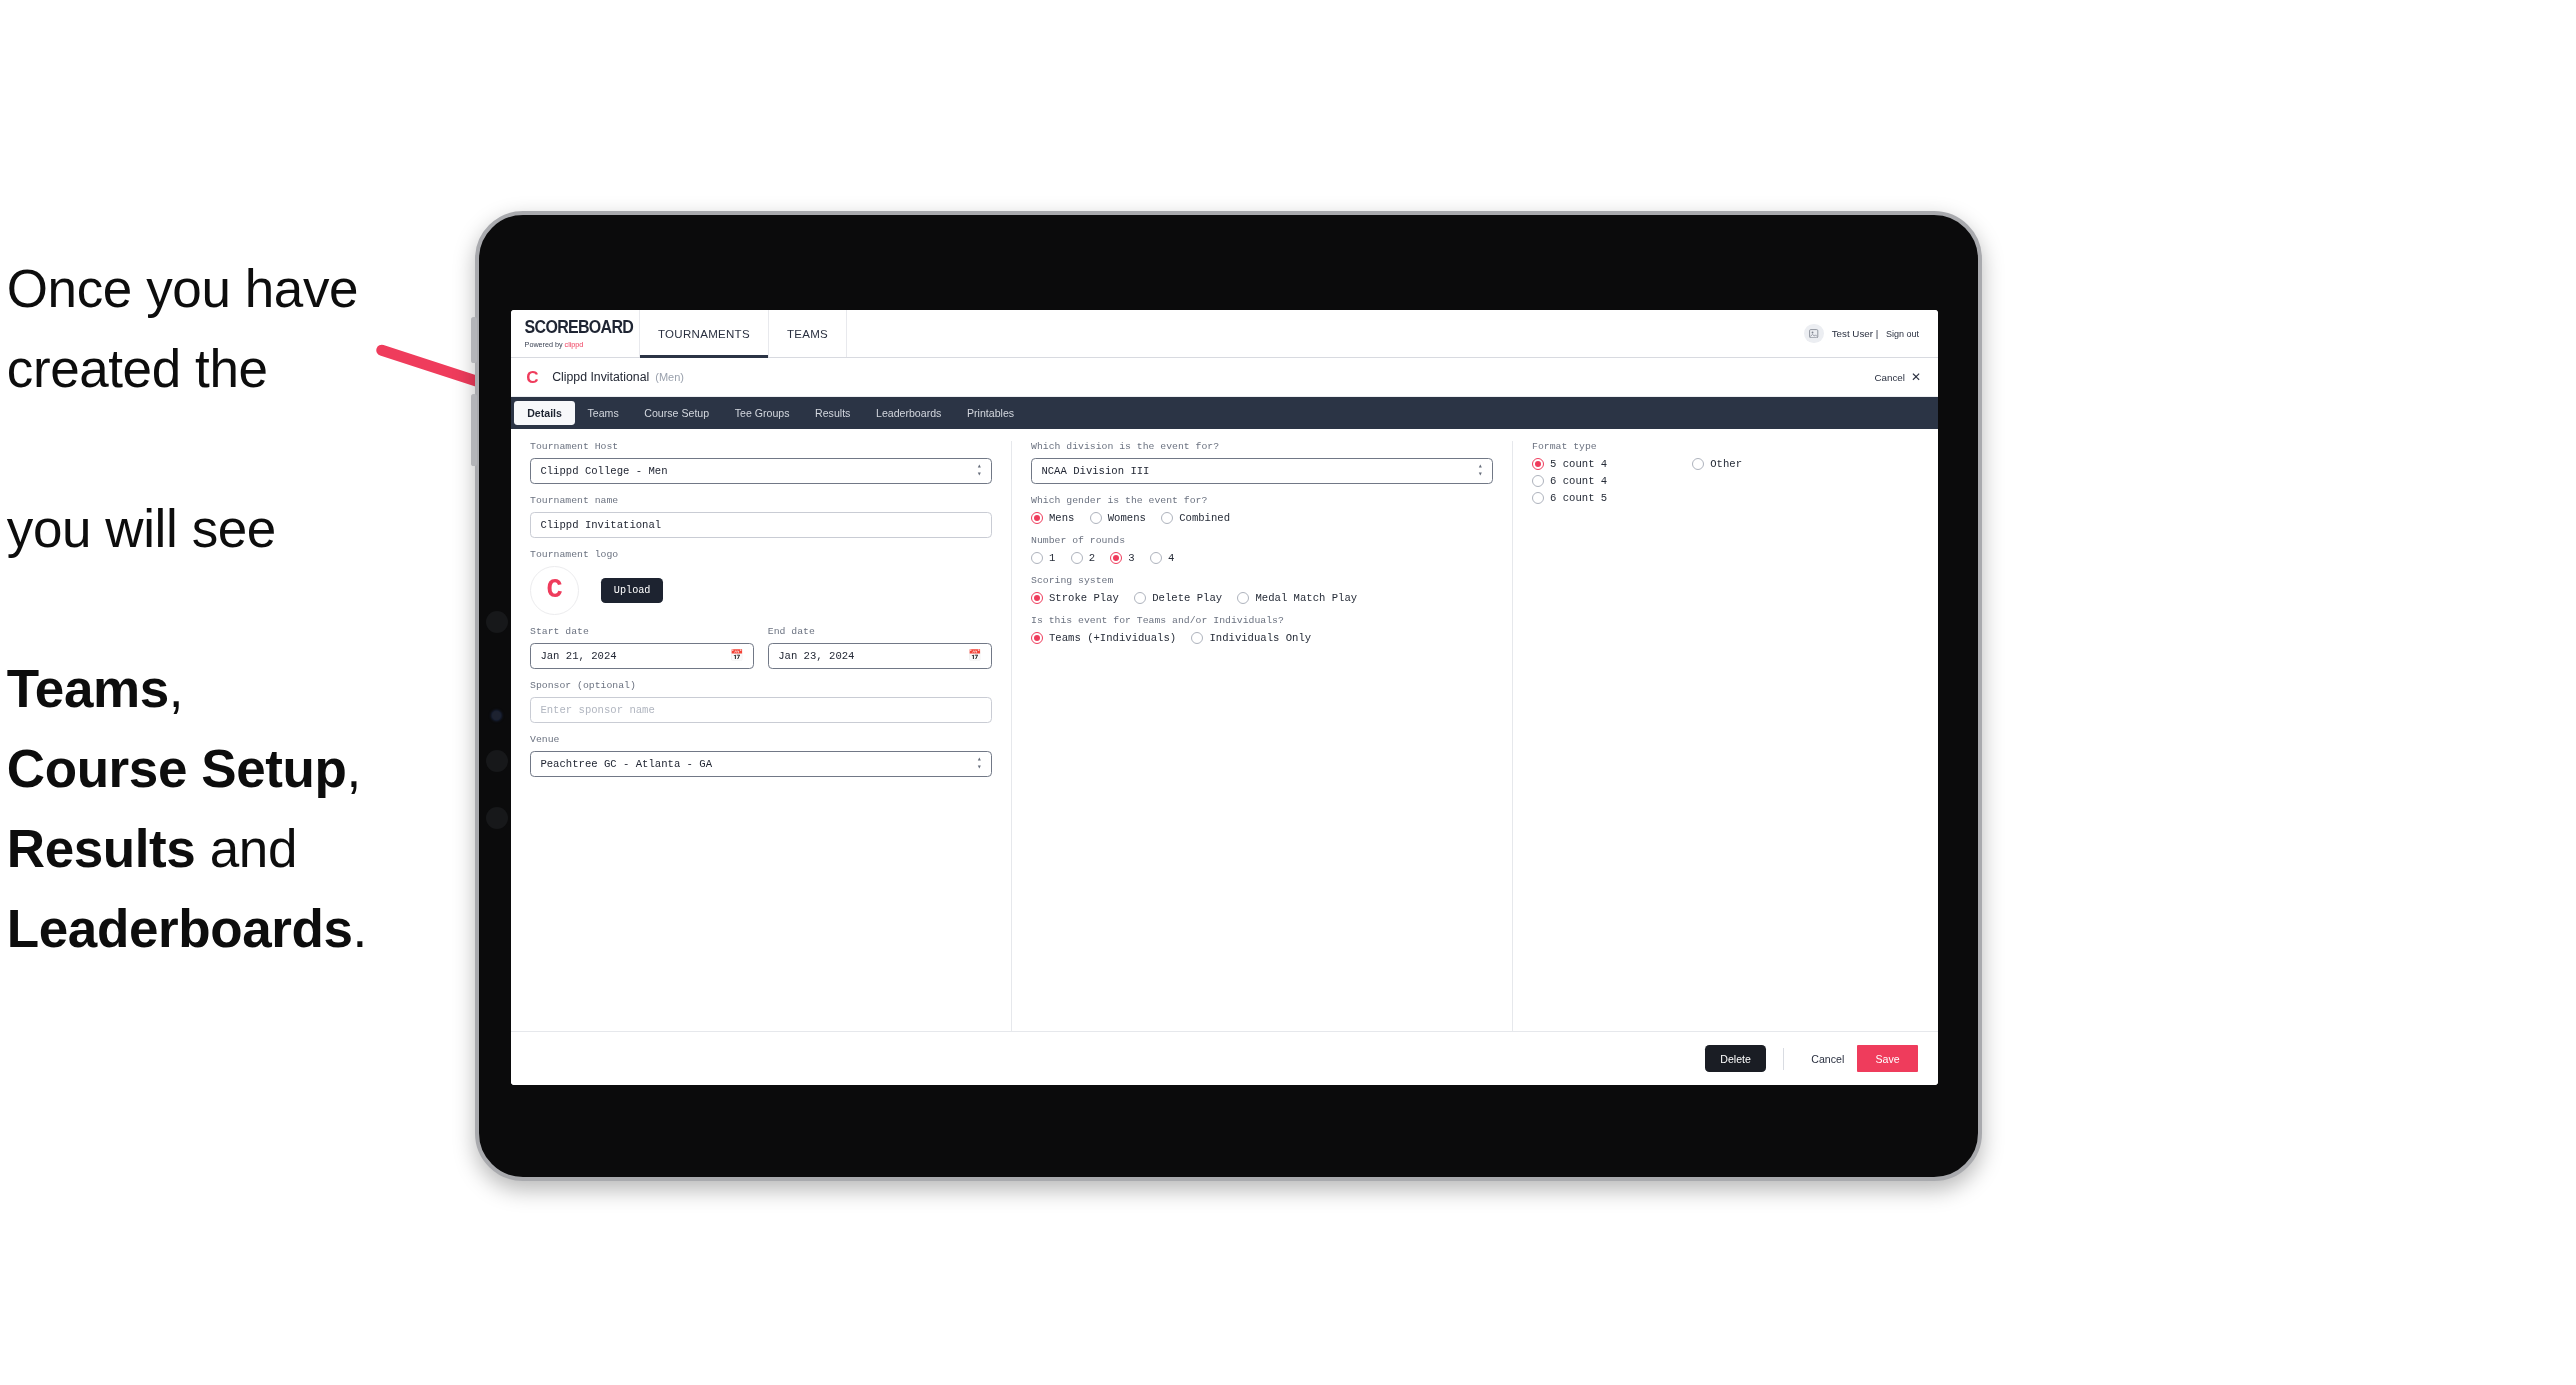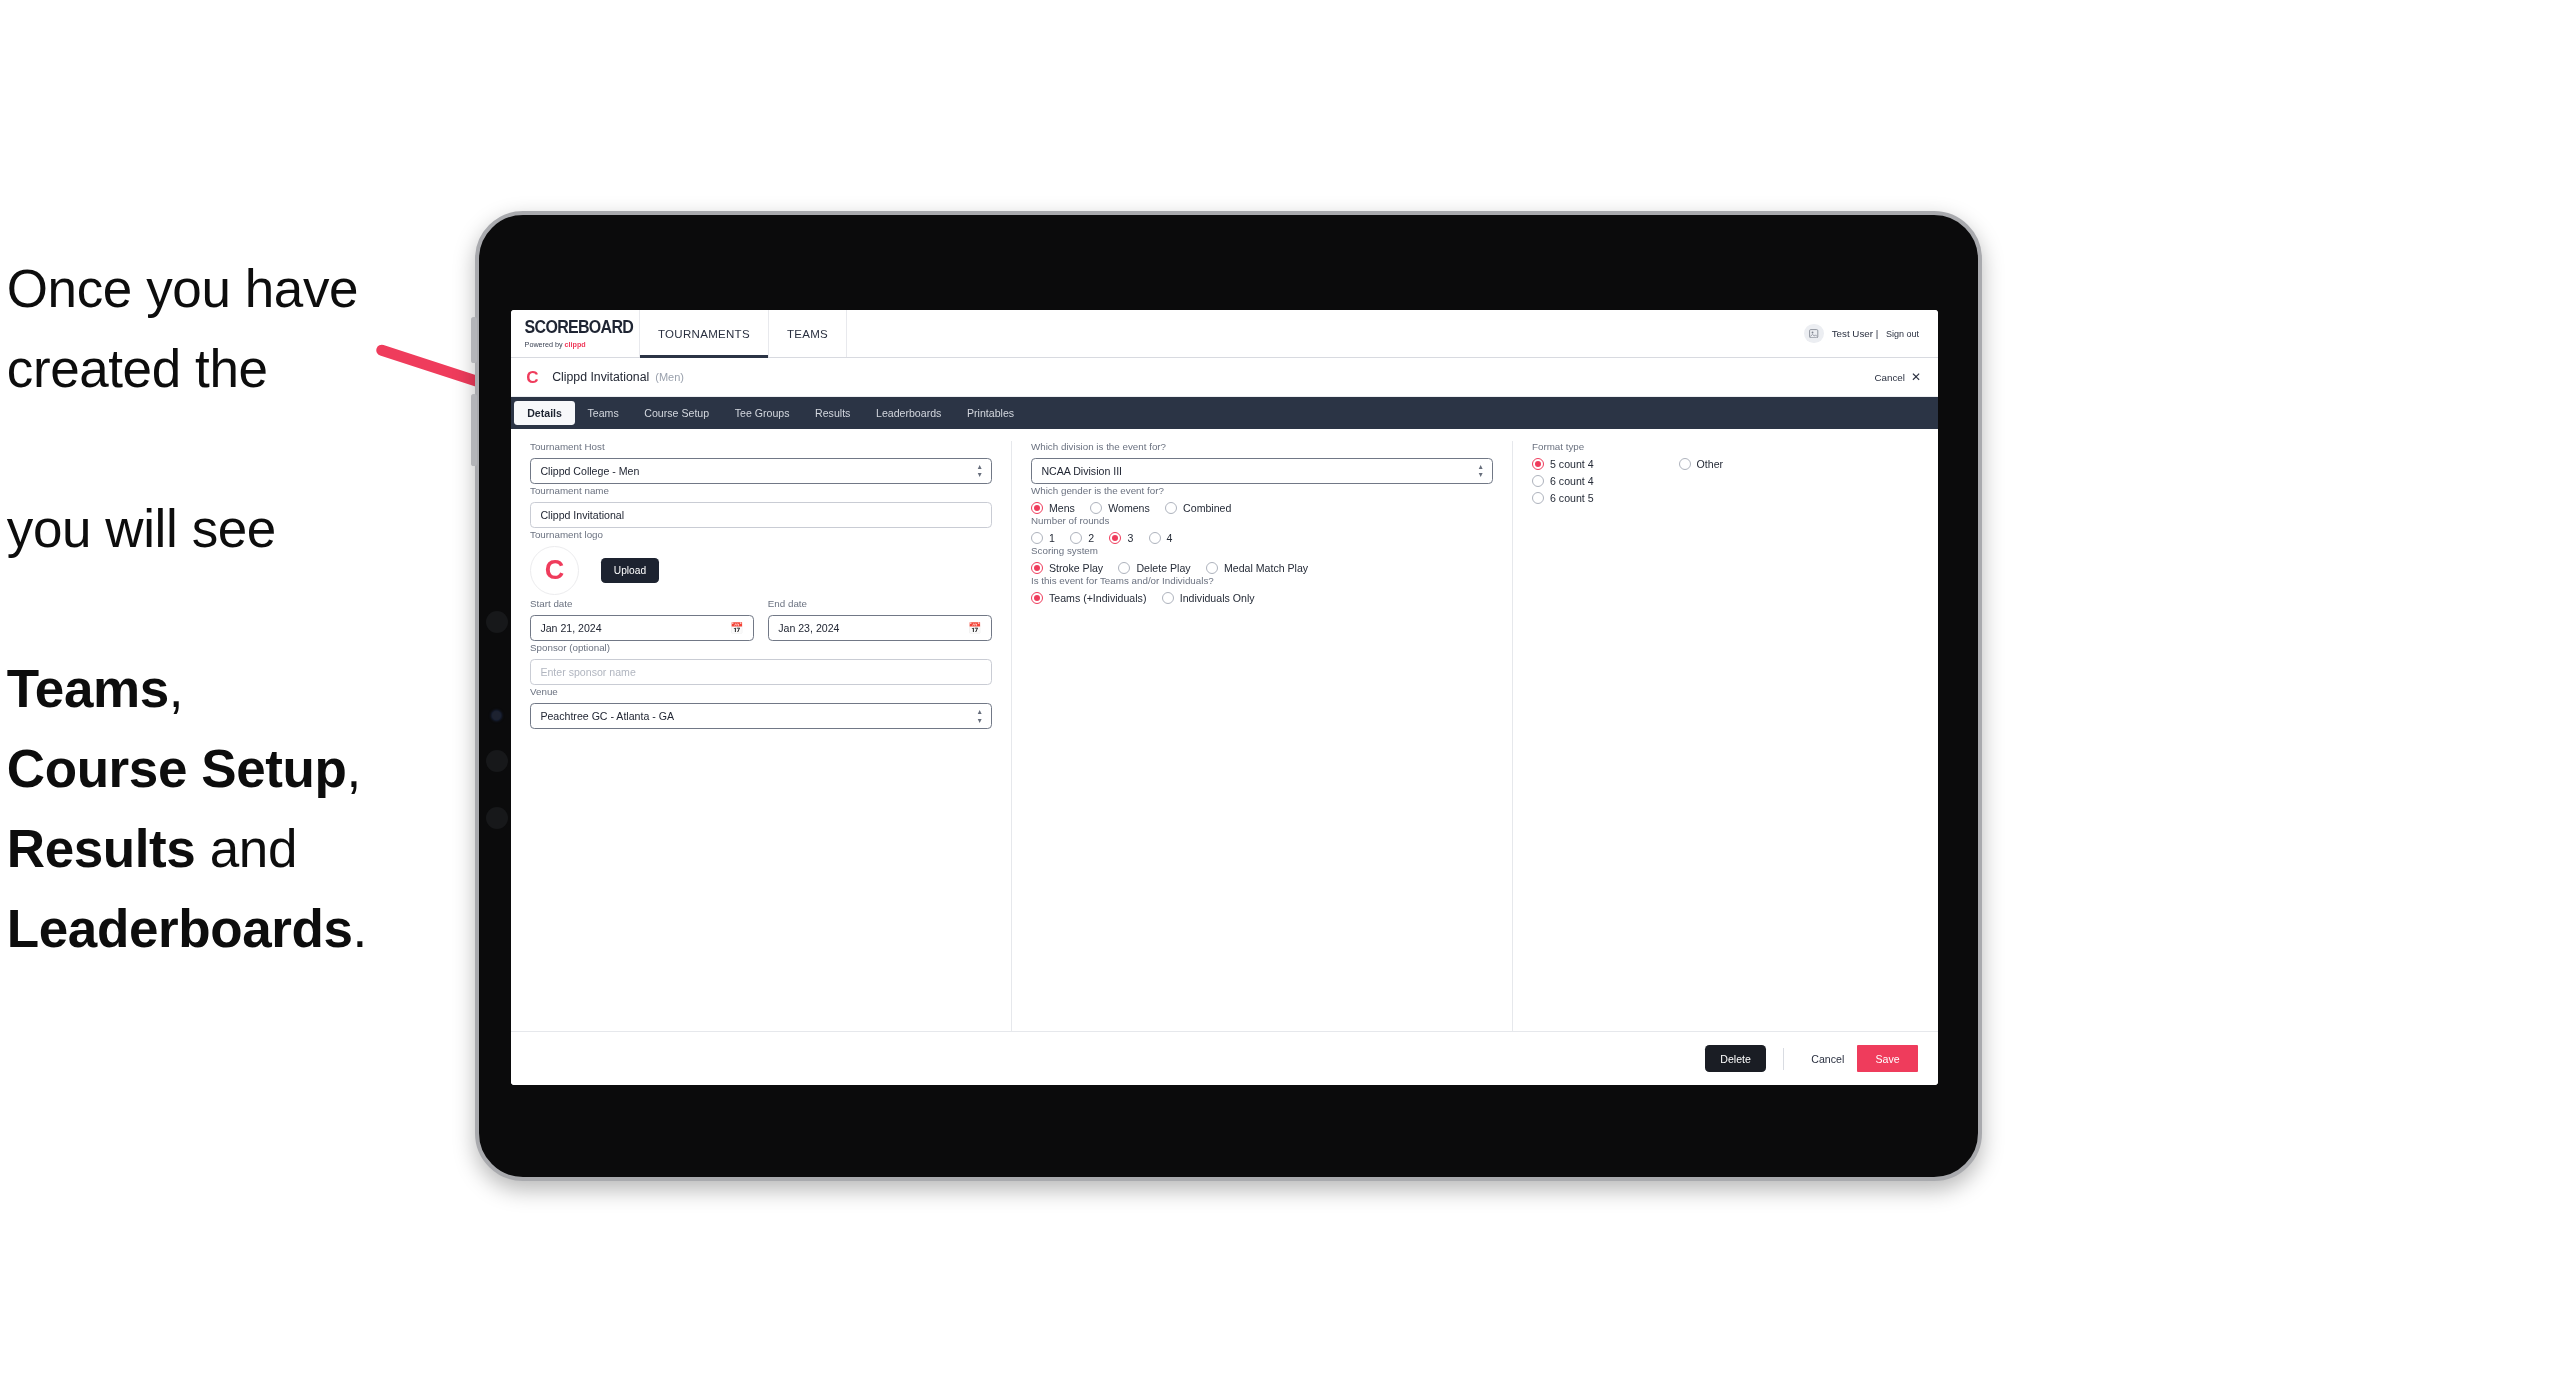--- a/index.html
+++ b/index.html
@@ -75,21 +75,21 @@
     display: flex; flex-direction: column; justify-content: center;
     padding-left: 13.6px;
     border-right: 0.9px solid #e8e9ed;
   }
   .brand-name {
     font-size: 16px; font-weight: 700; letter-spacing: -0.7px;
     color: #1f2533; font-family: "Liberation Sans", sans-serif;
     transform: scaleY(1.12); transform-origin: left center;
   }
   .brand-sub { font-size: 7.2px; color: #3a4152; margin-top: 4.3px; }
-  .brand-sub i { color: #ef3c5c; font-style: normal; font-weight: 700; }
+  .brand-sub i { color: #ef3c5c; font-style: normal; font-weight: 400; }
 
   .nav-tab {
     display: flex; align-items: center; padding: 0 18px;
     font-size: 11.5px; letter-spacing: 0.3px; color: #2a3040;
     border-right: 0.9px solid #e8e9ed;
     position: relative; cursor: pointer;
   }
   .nav-tab.active::after {
     content: ""; position: absolute; left: 0; right: 0; bottom: -0.9px;
     height: 2.6px; background: #2b3445;
@@ -149,21 +149,21 @@
     background: #ffffff;
     padding: 12px 0 0 0;
     border-bottom: 0.9px solid #e6e8ec;
   }
   .col { padding: 0 19px; }
   .col-1 { width: 501px; flex: 0 0 501px; border-right: 0.9px solid #e6e8ec; }
   .col-2 { width: 501px; flex: 0 0 501px; border-right: 0.9px solid #e6e8ec; }
   .col-3 { flex: 1 1 auto; }
 
   .flabel { font-size: 9.8px; color: #6b7280; margin-bottom: 6px; }
-  .fgroup { margin-bottom: 1px; }
+  .fgroup { margin-bottom: 11px; font-family: Liberation Mono, monospace; }
 
   .fselect, .finput {
     height: 26px; width: 100%;
     border: 0.9px solid #717886; border-radius: 4.3px;
     background: #fff; display: flex; align-items: center;
     padding: 0 9.4px; font-size: 10.6px; color: #222734;
     position: relative;
   }
   .finput.light { border-color: #c9ccd4; }
   .finput .ph { color: #b1b6c0; }

